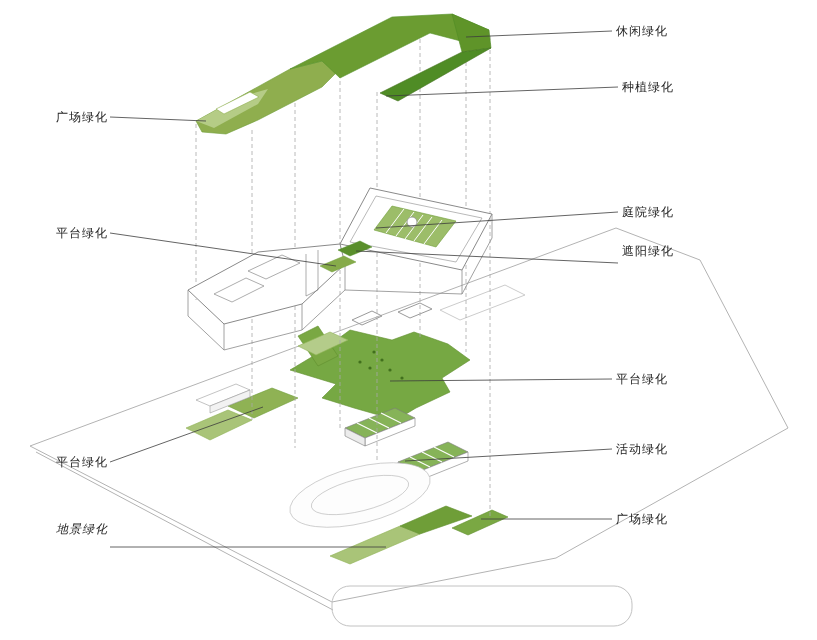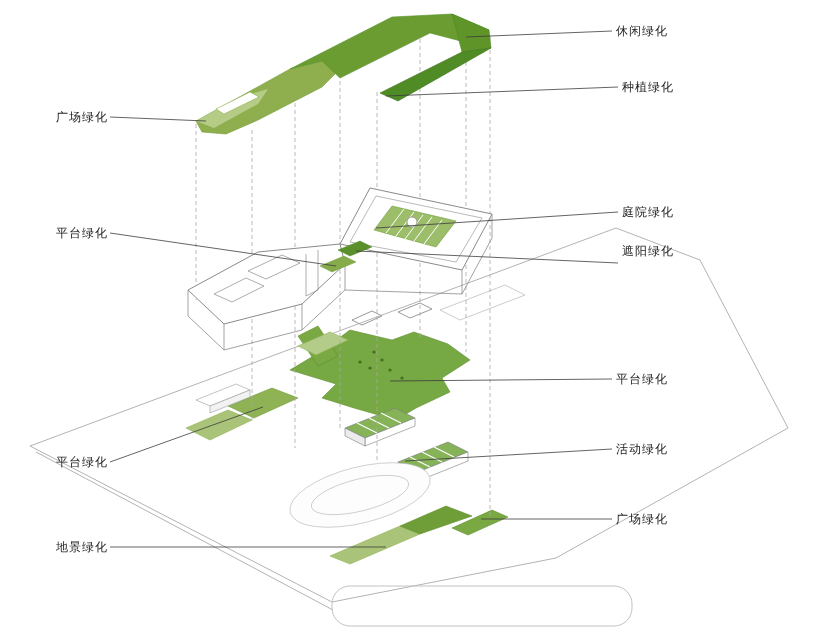--- a/index.html
+++ b/index.html
@@ -172,15 +172,15 @@
   <div class="label" style="left:616px;top:24px;">休闲绿化</div>
   <div class="label" style="left:622px;top:80px;">种植绿化</div>
   <div class="label left" style="left:56px;top:110px;">广场绿化</div>
   <div class="label" style="left:622px;top:205px;">庭院绿化</div>
   <div class="label left" style="left:56px;top:226px;">平台绿化</div>
   <div class="label" style="left:622px;top:244px;">遮阳绿化</div>
   <div class="label" style="left:616px;top:372px;">平台绿化</div>
   <div class="label" style="left:616px;top:442px;">活动绿化</div>
   <div class="label left" style="left:56px;top:455px;">平台绿化</div>
   <div class="label" style="left:616px;top:512px;">广场绿化</div>
-  <div class="label left" style="left:56px;top:540px;">地景绿化</div>
+  <div class="label left" style="left:56px;top:522px;font-style:italic;">地景绿化</div>
 
 </div>
 
 </body></html>

